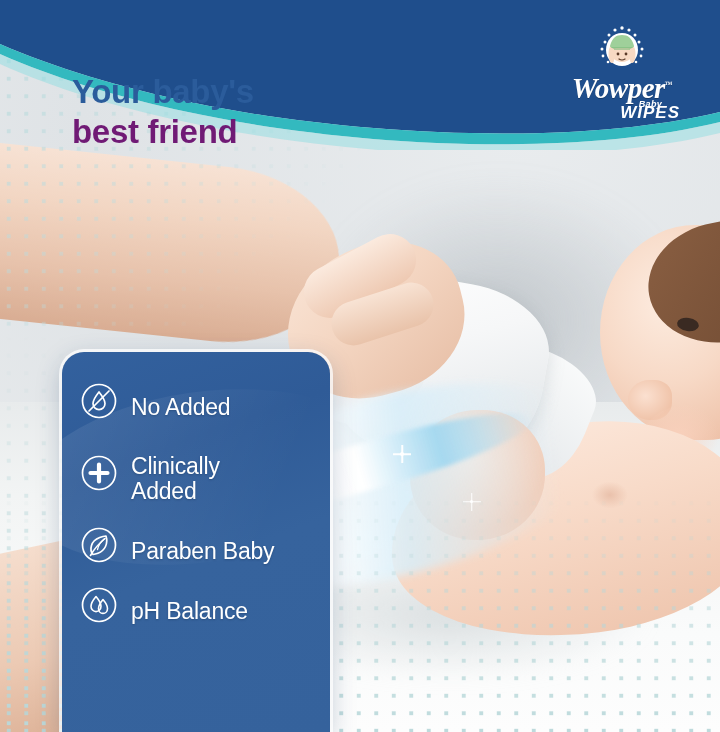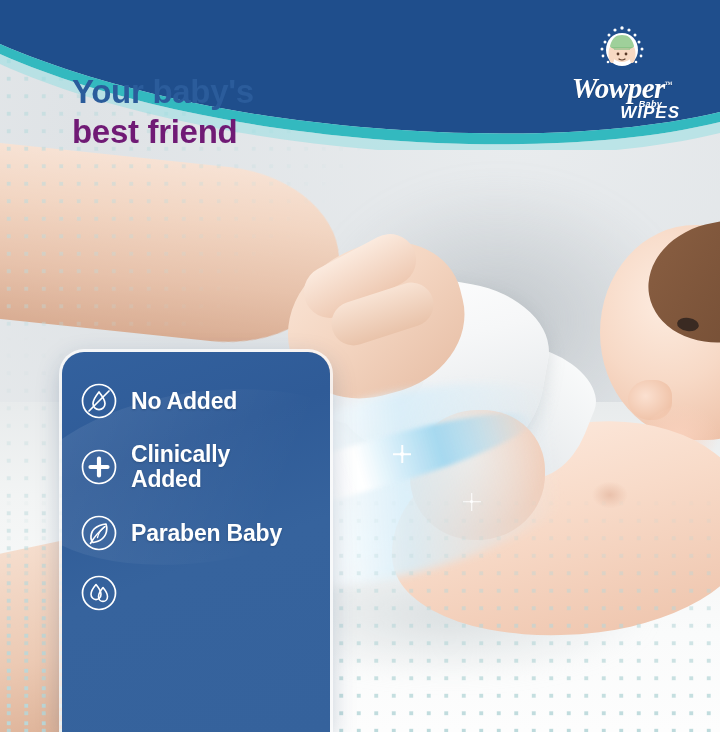--- a/index.html
+++ b/index.html
@@ -252,24 +252,25 @@
   .feat{
     display:flex;align-items:center;
     gap:13px;
     margin-bottom:22px;
   }
   .feat-icon{
     flex:0 0 auto;width:38px;height:38px;
   }
   .feat-icon svg{display:block;}
   .feat-label{
-    color:#fff;font-weight:bold;
+    color:#fff;font-weight:normal;
     font-size:23px;line-height:25px;
     letter-spacing:-.2px;
     text-shadow:0 1px 2px rgba(20,45,80,.35);
+    margin-top:12px;
   }
 </style>
 </head>
 <body>
 
 <div id="ad">
 
   <div class="photo-base"></div>
   <div class="wall-shadow"></div>
   <div class="bed-sheet"></div>
@@ -396,18 +397,19 @@
       </div>
 
       <div class="feat">
         <span class="feat-icon">
           <svg width="38" height="38" viewBox="0 0 38 38">
             <circle cx="19" cy="19" r="16.5" fill="none" stroke="#fff" stroke-width="1.7"></circle>
             <path d="M16 10.5 C16 10.5 11 16.5 11 20.2 C11 23.2 13.3 25.6 16 25.6 C18.7 25.6 21 23.2 21 20.2 C21 16.5 16 10.5 16 10.5 Z" fill="none" stroke="#fff" stroke-width="1.6" stroke-linejoin="round"></path>
             <path d="M23 13.5 C23 13.5 18.5 19 18.5 22.4 C18.5 25.2 20.5 27.4 23 27.4 C25.5 27.4 27.5 25.2 27.5 22.4 C27.5 19 23 13.5 23 13.5 Z" fill="none" stroke="#fff" stroke-width="1.6" stroke-linejoin="round"></path>
           </svg>
         </span>
+        <span class="feat-label">pH Balance</span>
       </div>
 
     </div>
   </div>
 
 </div>
 
 </body></html>

